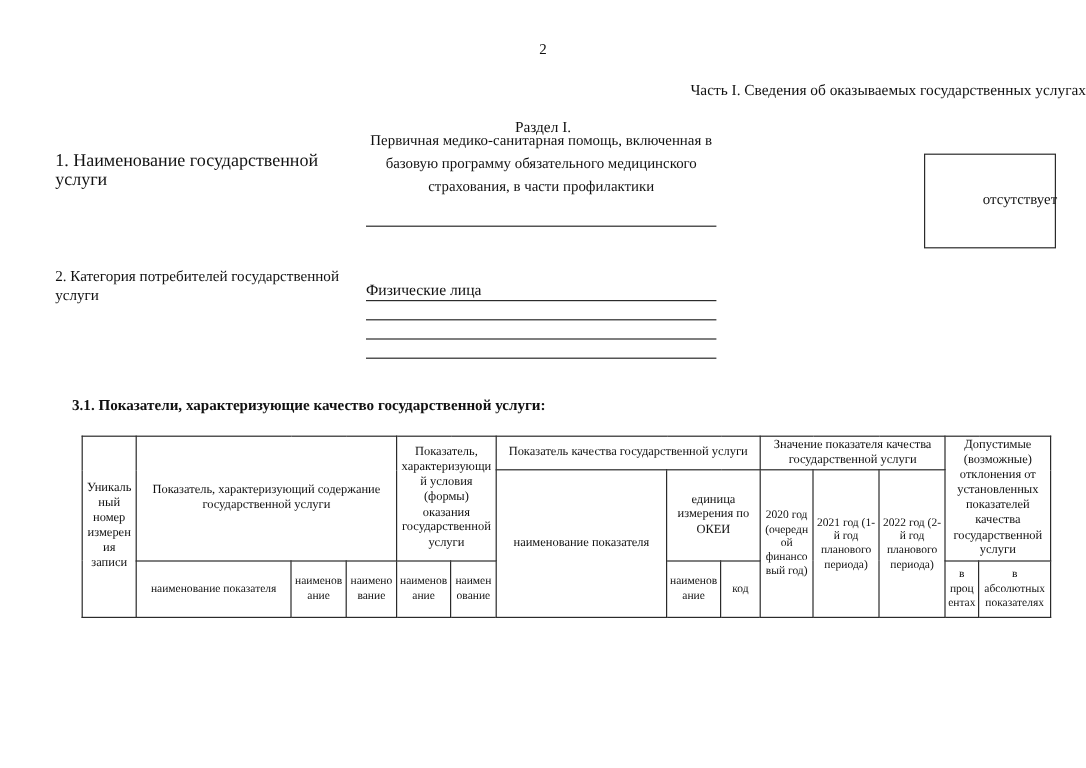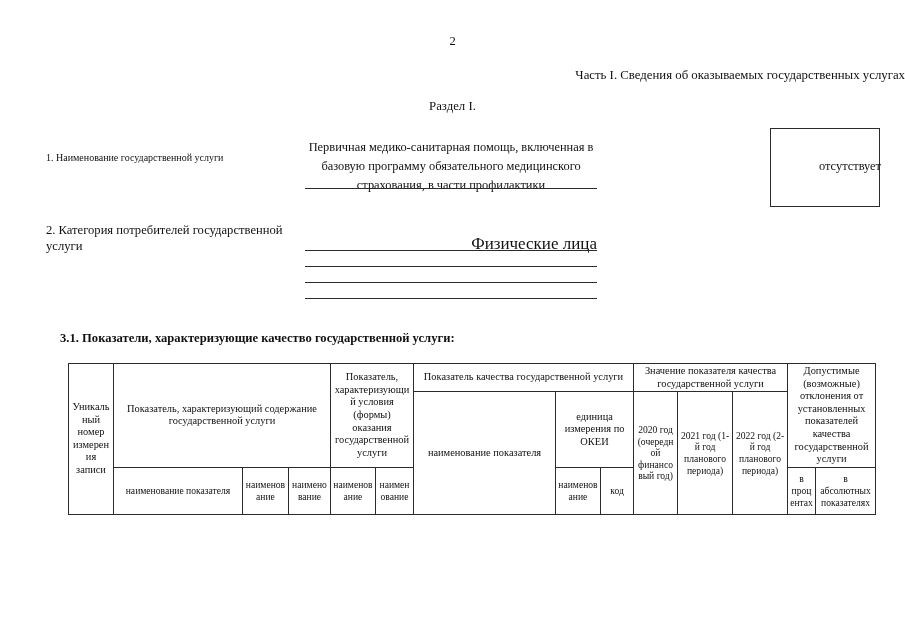--- a/index.html
+++ b/index.html
@@ -46,27 +46,26 @@
     width: 905px;
     text-align: center;
     font-size: 12.8px;
   }
 
   
   .item1-label {
     position: absolute;
     left: 46px; top: 126px;
     width: 260px;
-    font-size: 10px;
+    font-size: 15px;
     line-height: 16px;
-    margin-top: 24px;
   }
   .item1-value {
     position: absolute;
-    left: 305px; top: 138px;
+    left: 305px; top: 108px;
     width: 292px;
     text-align: center;
     font-size: 12.4px;
     line-height: 19px;
   }
   .item1-rule {
     position: absolute;
     left: 305px; top: 188px;
     width: 292px;
     border-bottom: 1px solid #2b2b2b;
@@ -101,22 +100,22 @@
     position: absolute;
     left: 46px; top: 222px;
     width: 265px;
     font-size: 12.6px;
     line-height: 16px;
   }
   .item2-value {
     position: absolute;
     left: 305px; top: 234px;
     width: 292px;
-    text-align: right;
-    font-size: 17px;
+    text-align: left;
+    font-size: 13px;
   }
   .blank-rule {
     position: absolute;
     left: 305px;
     width: 292px;
     border-bottom: 1px solid #2b2b2b;
   }
   .blank-rule.r1 { top: 250px; }
   .blank-rule.r2 { top: 266px; }
   .blank-rule.r3 { top: 282px; }

